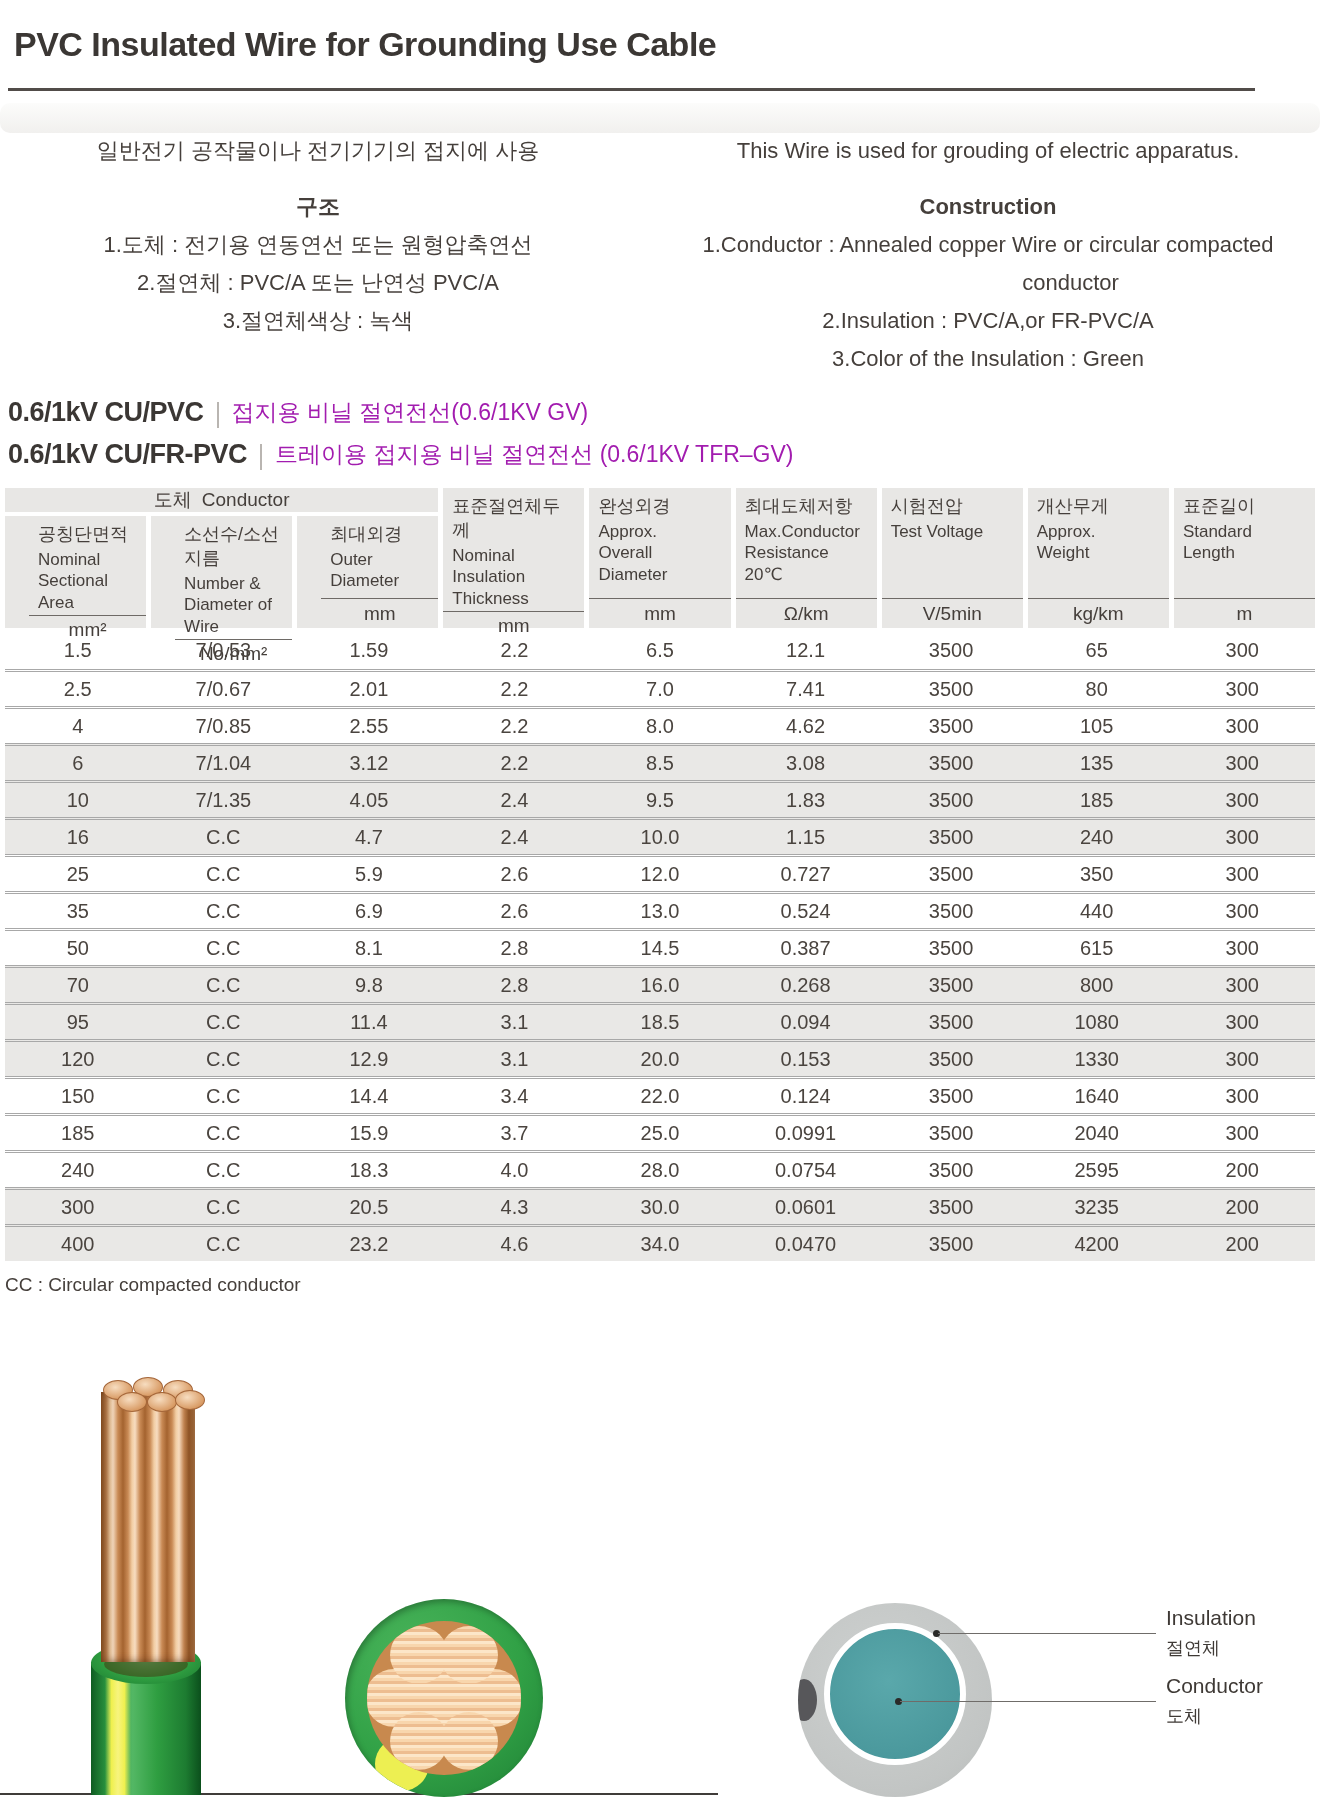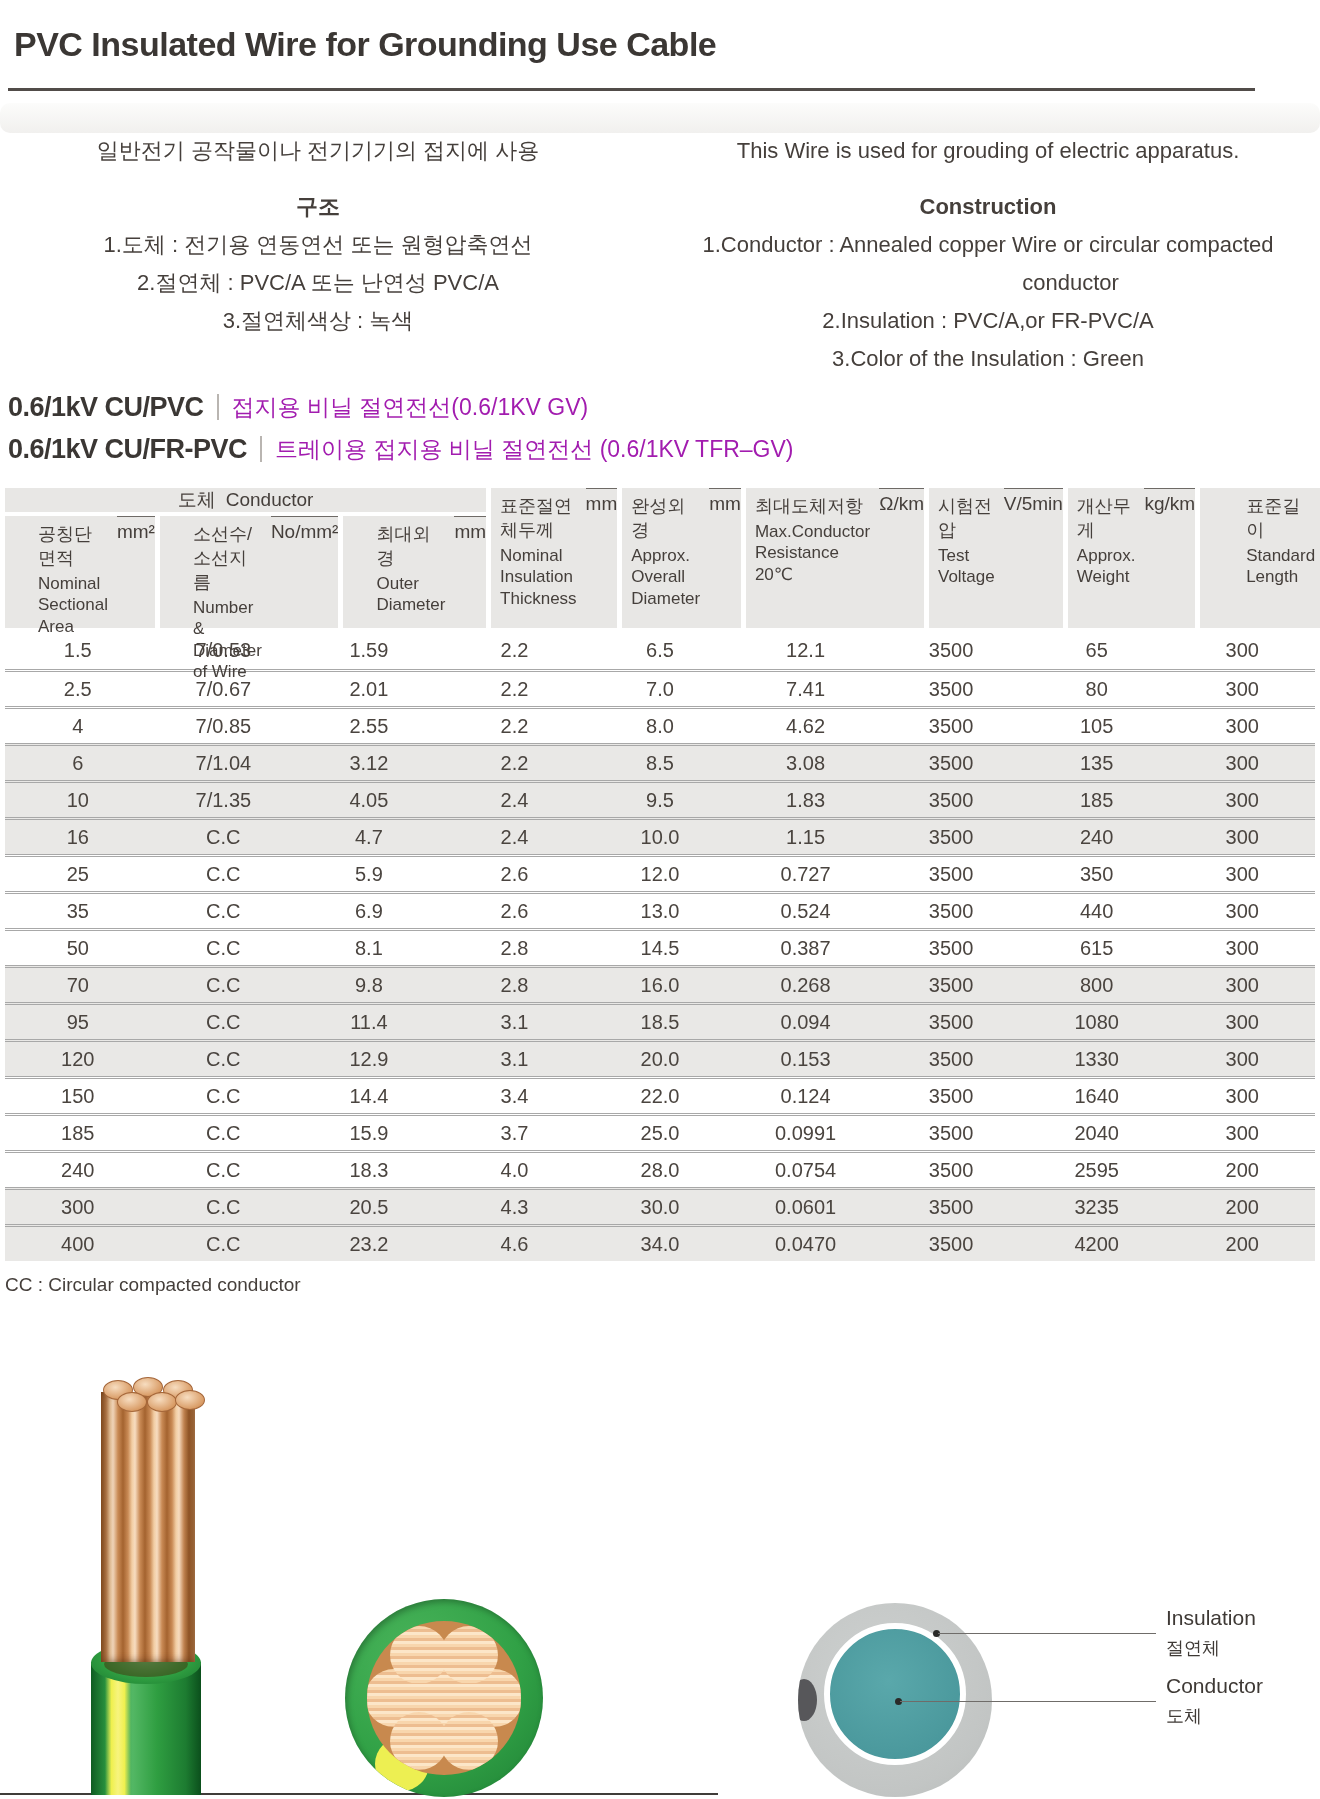--- a/index.html
+++ b/index.html
@@ -21,30 +21,30 @@
   
   .intro-ko{left:8px; top:128px; width:620px; font-size:22px; line-height:30px;}
   .intro-en{left:663px; top:128px; width:650px; font-size:22px; line-height:30px;}
   .intro-ko p,.intro-en p{margin:8px;text-align:center;}
   .usage{margin-bottom:26px !important;}
   .cons-head{font-weight:bold; margin-bottom:4px !important;}
   .indent{padding-left:165px;}
 
   
   .sections{left:8px; top:386px;}
-  .sec-line{height:42px; display:flex; align-items:center;}
+  .sec-line{height:42px; display:flex; align-items:flex-end;}
   .sec-code{font-size:27px; font-weight:bold; color:#3b3734; letter-spacing:-0.5px;}
   .vbar{display:inline-block; width:2px; height:26px; background:#b9b5b1; margin:0 13px;}
   .sec-desc{font-size:23px; color:#a21caf;}
 
   
   .tablewrap{left:5px; top:488px; width:1310px;}
   .thead{display:grid; grid-template-columns:repeat(9,1fr); column-gap:5px; row-gap:4px;
          grid-template-rows:24px 112px;}
-  .hcell{background:#e8e7e5; display:flex; flex-direction:row; box-sizing:border-box;}
+  .hcell{background:#e8e7e5; display:flex; flex-direction:column; box-sizing:border-box;}
   .hcell.group{grid-column:1/4; grid-row:1; flex-direction:row; align-items:center; justify-content:center;
                font-size:19px; gap:10px;}
   .hcell.tall{grid-row:1/3;}
   .hcell.sub{grid-row:2;padding-left:24px;}
   .htext{flex:1; padding:6px 9px 2px;}
   .hko{font-size:18px; margin-bottom:3px;}
   .hen{font-size:17px; line-height:1.25;}
   .hunit{border-top:1px solid #6e6a66; height:29px; flex:none; display:flex;
          align-items:center; justify-content:center; font-size:19px;}
   .tbody{margin-top:4px;}
@@ -196,21 +196,21 @@
           <div class="hunit">V/5min</div>
         </div>
         <div class="hcell tall" style="grid-column: 8;">
           <div class="htext">
             <div class="hko">개산무게</div>
             <div class="hen">Approx.</div>
             <div class="hen">Weight</div>
           </div>
           <div class="hunit">kg/km</div>
         </div>
-        <div class="hcell tall" style="grid-column: 9; padding-left: 37px;">
+        <div class="hcell tall" style="grid-column: 9;">
           <div class="htext">
             <div class="hko">표준길이</div>
             <div class="hen">Standard</div>
             <div class="hen">Length</div>
           </div>
           <div class="hunit">m</div>
         </div>
       </div>
     <div class="tbody" id="tbody">
         <div class="trow">

